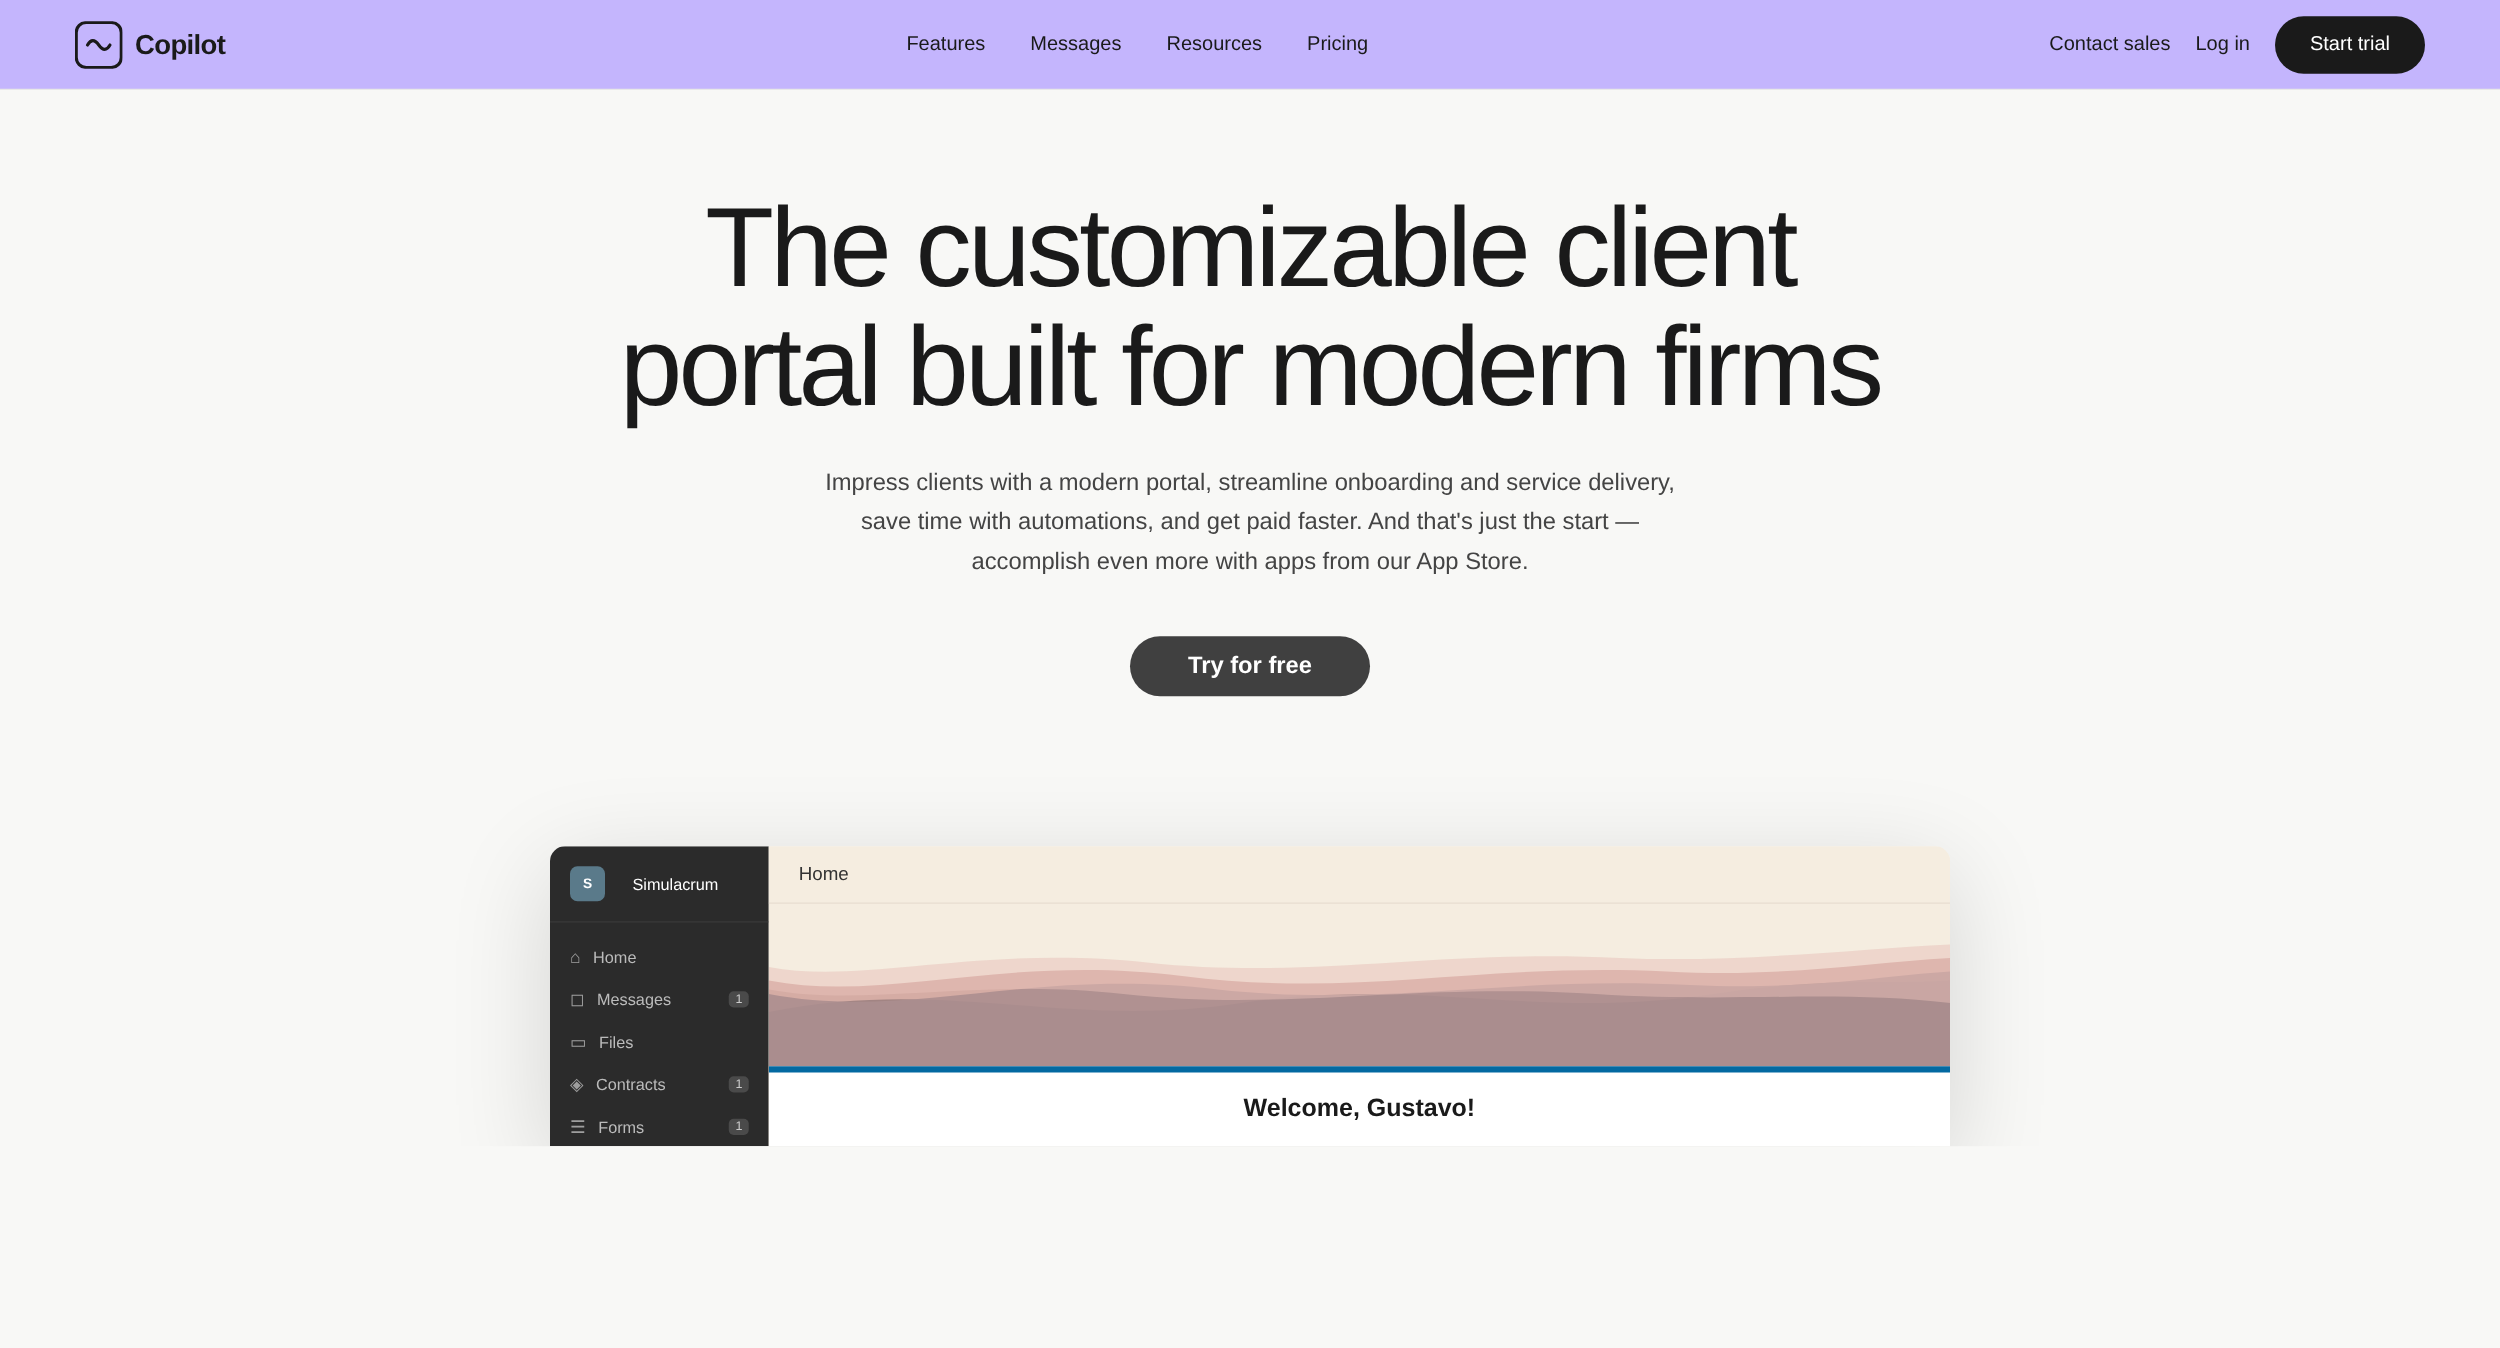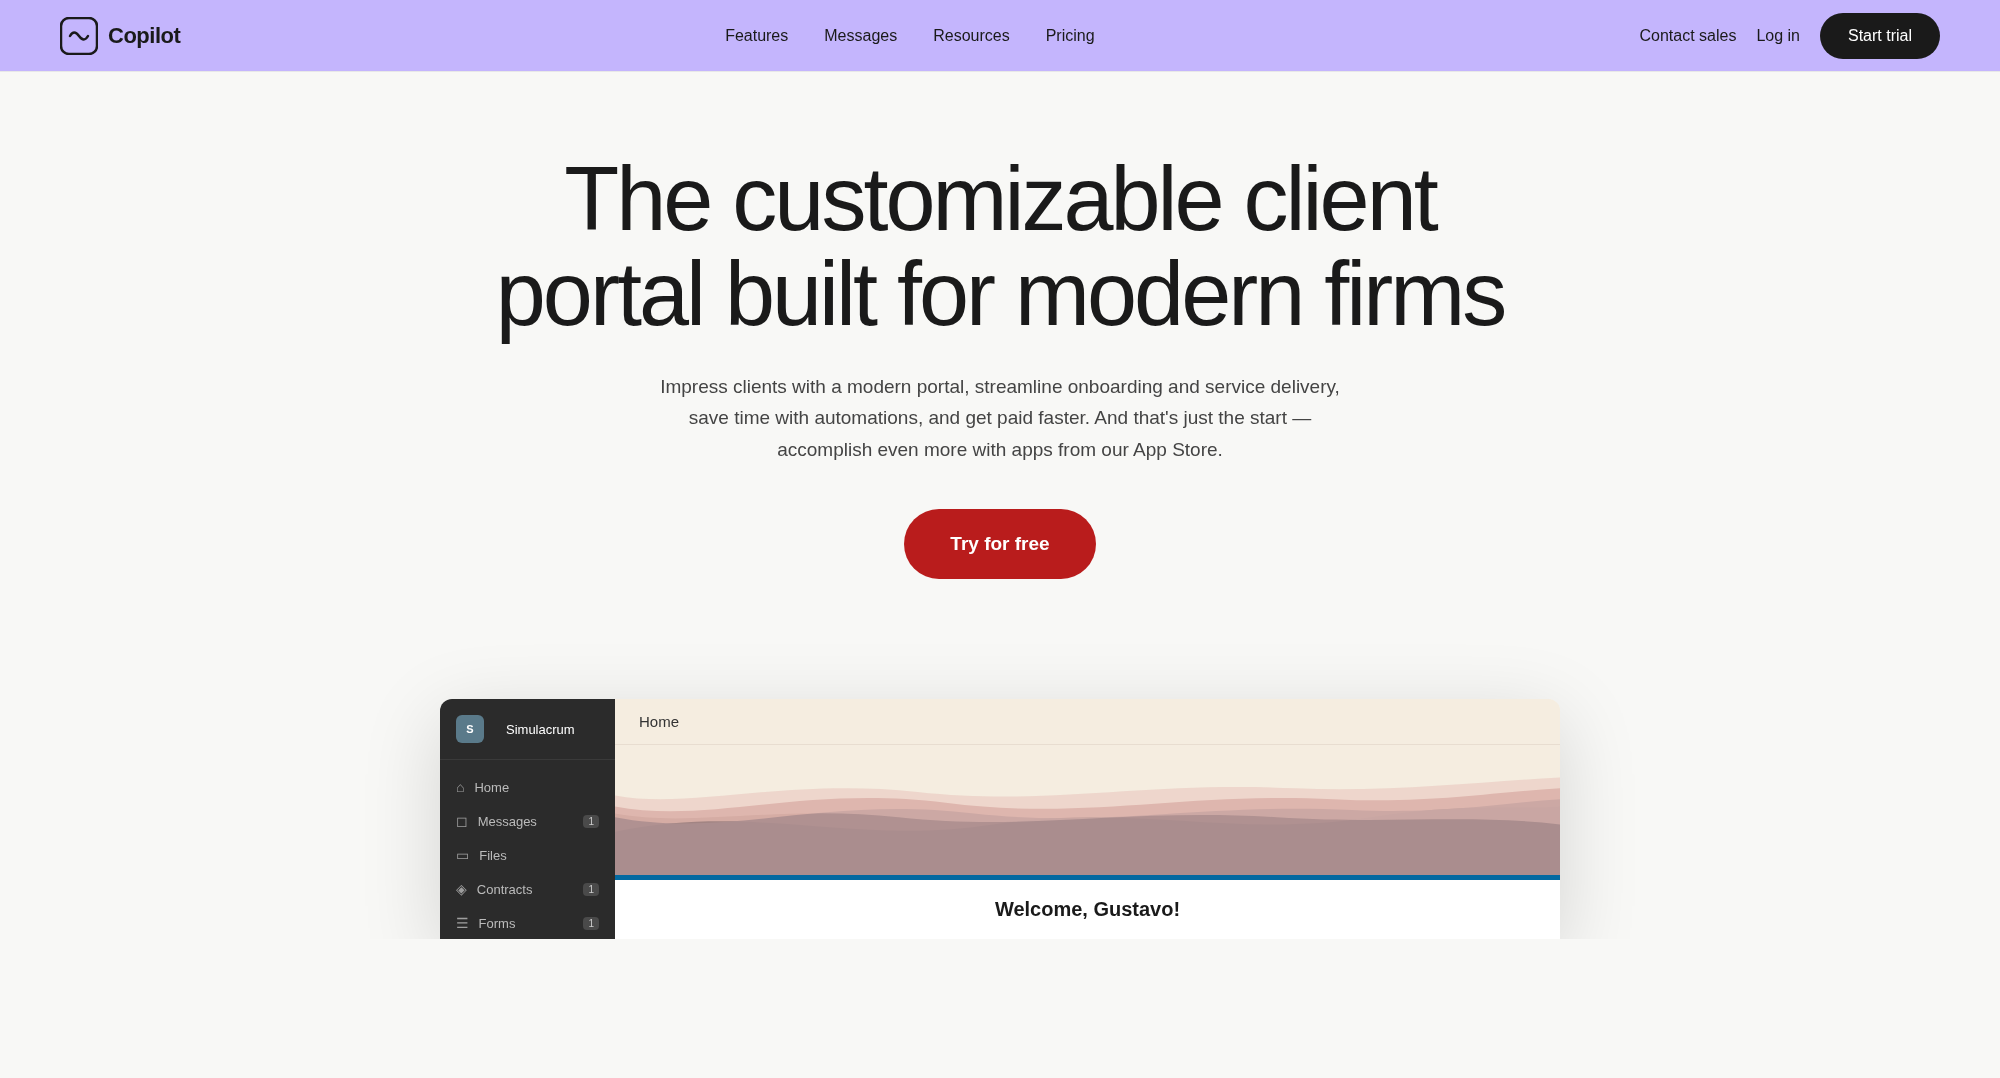--- a/index.html
+++ b/index.html
@@ -26,22 +26,22 @@
     .hero { text-align: center; padding: 80px 40px 60px; background: #f8f8f6; }
     .hero h1 {
       font-size: 90px; font-weight: 400; line-height: 1.05; letter-spacing: -3px;
       max-width: 1200px; margin: 0 auto 30px;
     }
     .hero p {
       font-size: 19px; line-height: 1.65; color: #444; max-width: 680px;
       margin: 0 auto 44px; font-weight: 400;
     }
     .btn-try-free {
-      background: #b91c1c; color: #fff; border: none; border-radius: 50px;
-      padding: 24px 46px; font-size: 19px; font-weight: 600; cursor: pointer;
+      background: #404040; color: #fff; border: none; border-radius: 50px;
+      padding: 13px 46px; font-size: 19px; font-weight: 600; cursor: pointer;
       display: inline-block;
     }
 
     
     .app-preview {
       margin: 60px auto 0;
       max-width: 1200px;
       padding: 0 40px;
       position: relative;
     }

